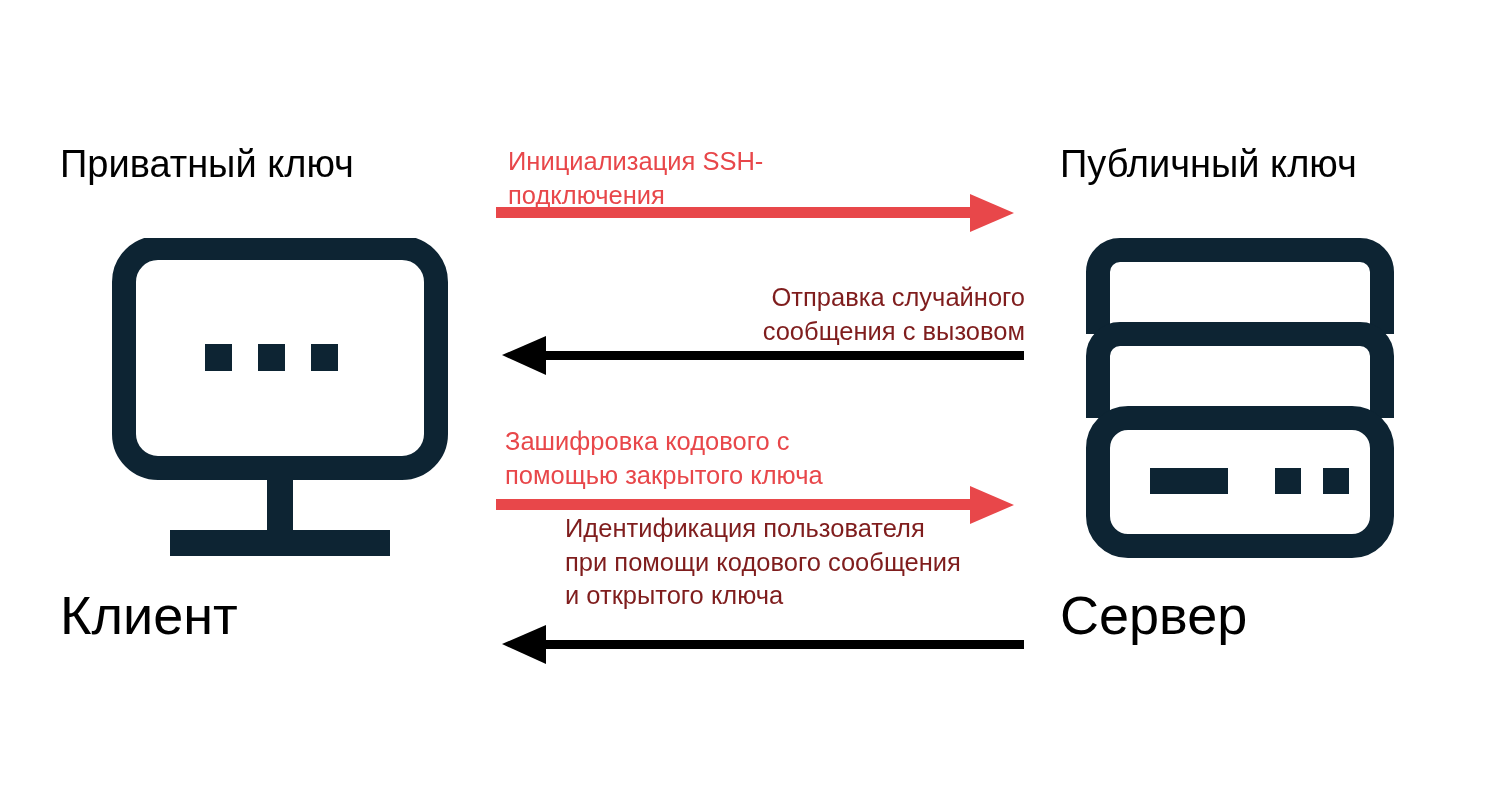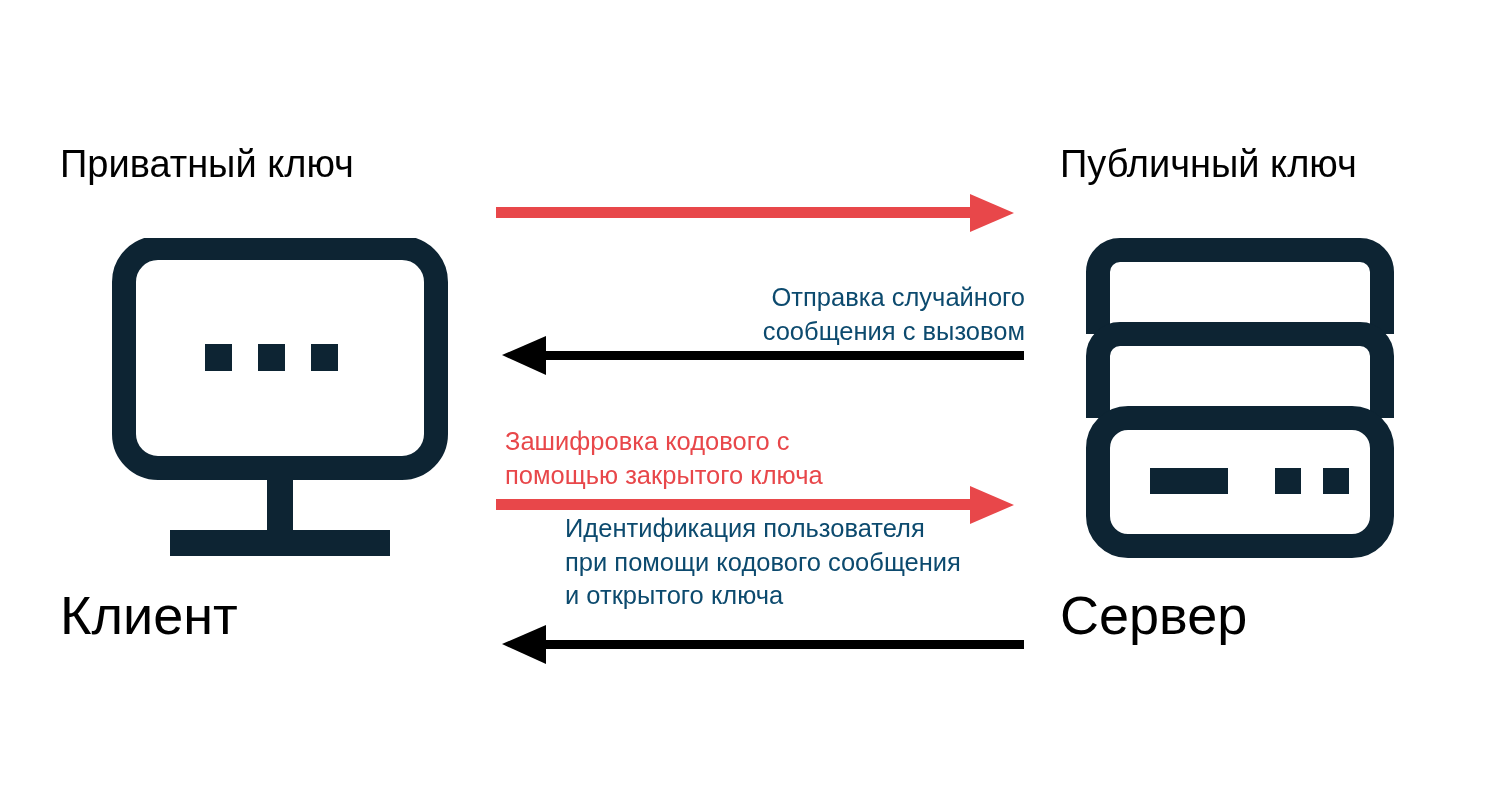--- a/index.html
+++ b/index.html
@@ -37,21 +37,21 @@
 
   
   .msg {
     position: absolute;
     font-family: "Liberation Sans", sans-serif;
     font-size: 25.5px;
     line-height: 1.32;
     white-space: pre-line;
   }
   .msg.red   { color: #E8474A; }
-  .msg.black { color: #0c4a6e; }
+  .msg.black { color: #7f1d1d; }
   .msg.left  { text-align: left; }
   .msg.right { text-align: right; }
 
   .arrow {
     position: absolute;
   }
 </style>
 </head>
 <body>
 
@@ -88,20 +88,22 @@
       <rect x="28" y="180" width="284" height="128" rx="30" ry="30" fill="none" stroke="#0D2433" stroke-width="24"></rect>
 
       <rect x="80" y="230" width="78" height="26" fill="#0D2433"></rect>
       <rect x="205" y="230" width="26" height="26" fill="#0D2433"></rect>
       <rect x="253" y="230" width="26" height="26" fill="#0D2433"></rect>
     </svg>
   </div>
 
   <div class="node-label name-label" style="left:1060px; top:588px; width:380px;">Сервер</div>
 
+  <div class="msg red left" style="left:508px; top:145px; width:520px;">Инициализация SSH-
+подключения</div>
 
   <div class="arrow" style="left:496px; top:192px; width:524px; height:44px;">
     <svg width="524" height="44" viewBox="0 0 524 44" xmlns="http://www.w3.org/2000/svg">
       <rect x="0" y="15" width="480" height="11" fill="#E8474A"></rect>
       <polygon points="474,2 474,40 518,21" fill="#E8474A"></polygon>
     </svg>
   </div>
 
   <div class="msg black right" style="left:500px; top:281px; width:525px;">Отправка случайного
 сообщения с вызовом</div>

